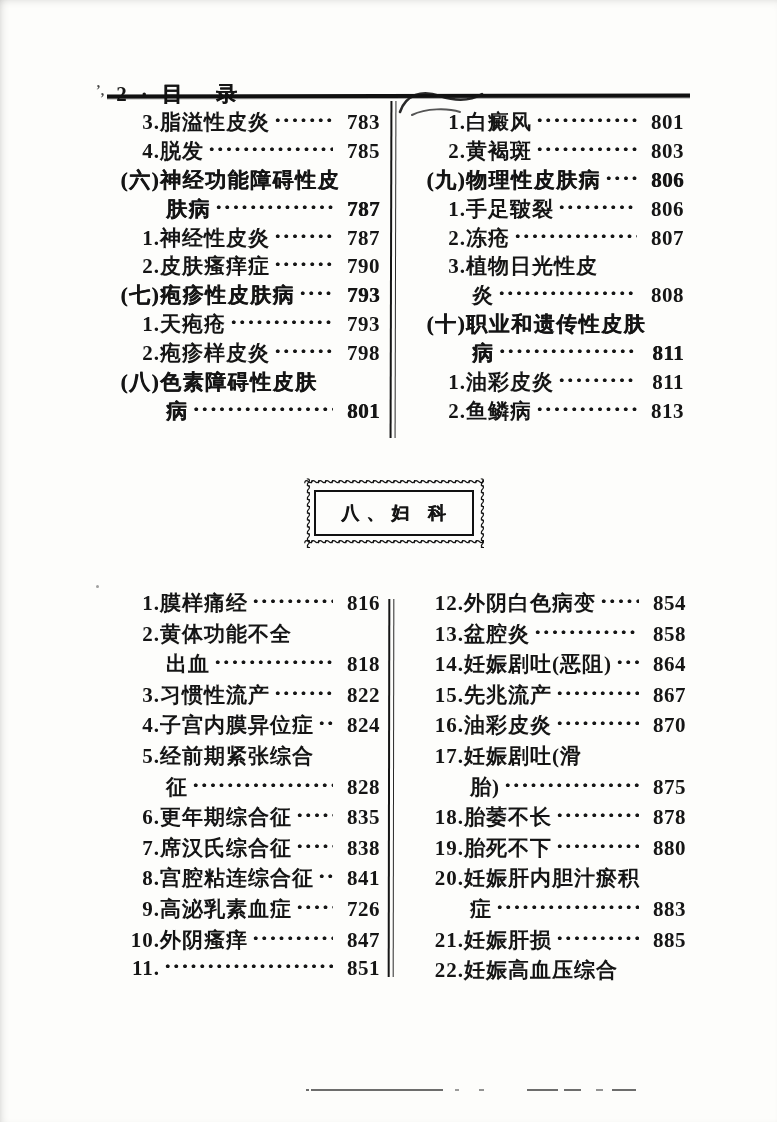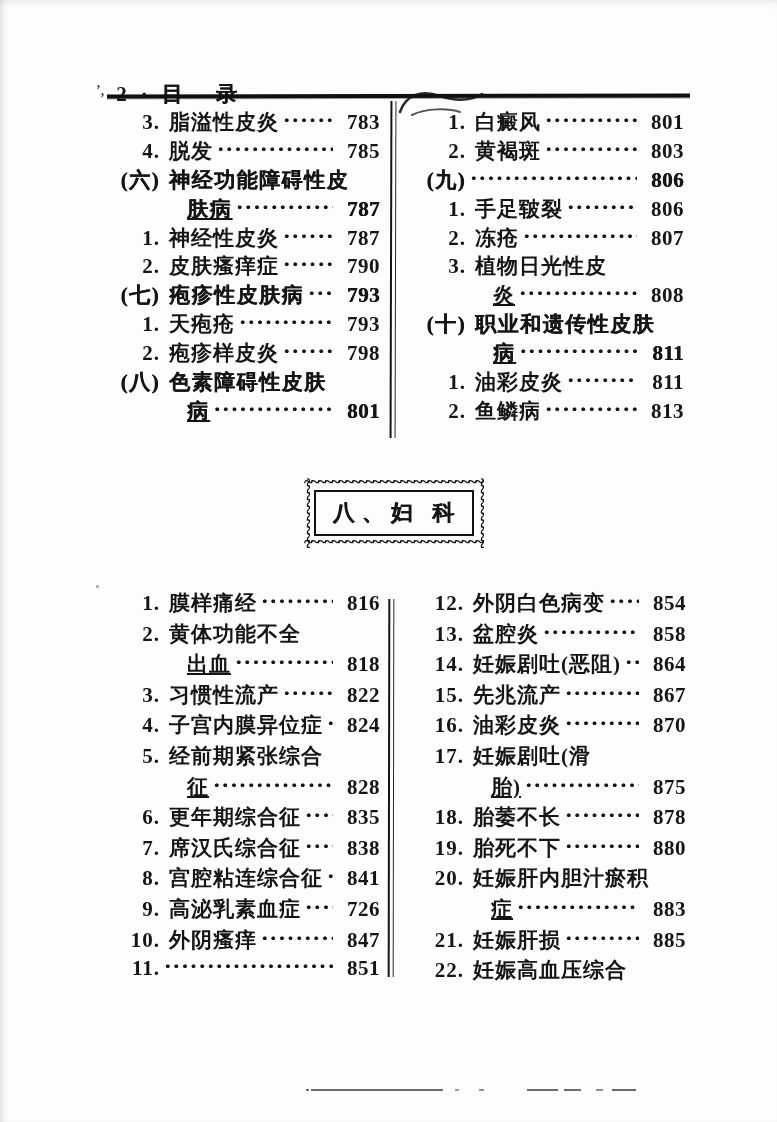--- a/index.html
+++ b/index.html
@@ -27,22 +27,22 @@
   }
   .scan-squiggle{position:absolute;left:396px;top:88px;opacity:.9;}
 
   
   .toc-col{position:absolute;display:flex;flex-direction:column;}
   .toc-row{display:flex;align-items:baseline;white-space:nowrap;
     font-size:21px;font-weight:700;letter-spacing:1px;}
   .toc-top .toc-row{height:28.9px;}
   .toc-bottom .toc-row{height:30.6px;}
   .row-label{flex:0 0 56px;text-align:right;}
-  .row-title{margin-left:9px;}
-  .cont-row .row-title{margin-left:27px;text-decoration:underline;}
+  .row-title{margin-left:0;}
+  .cont-row .row-title{margin-left:6px;}
   .head-row{text-shadow:.6px 0 0 currentColor;letter-spacing:1.5px;}
   .row-dots{flex:1 1 auto;overflow:hidden;margin:0 5px 0 4px;
     letter-spacing:1.6px;font-weight:900;text-shadow:.5px 0 0 currentColor;
     transform:translateY(-2px);}
   .row-page{flex:0 0 42px;text-align:right;letter-spacing:.5px;}
 
   #toc-top-left  {left:104px;top:108px;width:276px;}
   #toc-top-right {left:410px;top:108px;width:274px;}
   #toc-bot-left  {left:104px;top:589px;width:276px;}
   #toc-bot-right {left:408px;top:589px;width:278px;}
@@ -57,21 +57,21 @@
   .section-box{position:absolute;left:301px;top:479px;width:186px;height:68px;}
   .wave{position:absolute;overflow:hidden;font-weight:700;color:#111;
     font-size:17px;line-height:11px;letter-spacing:-2px;white-space:nowrap;}
   .wave-top   {left:3px;right:3px;top:-3px;height:13px;}
   .wave-bottom{left:3px;right:3px;bottom:-2px;height:13px;}
   .wave-left,.wave-right{top:50%;width:70px;height:13px;transform-origin:center;}
   .wave-left {left:-29px;transform:translateY(-50%) rotate(90deg);}
   .wave-right{right:-29px;transform:translateY(-50%) rotate(90deg);}
   .box-inner{position:absolute;left:13px;right:13px;top:11px;bottom:11px;
     border:2px solid #111;display:flex;align-items:center;justify-content:center;}
-  .box-title{font-size:22px;font-weight:700;letter-spacing:7px;
+  .box-title{font-size:18px;font-weight:700;letter-spacing:7px;
     text-shadow:.5px 0 0 currentColor;transform:translateX(3px);text-align:right;}
 
   
   .artifact{position:absolute;background:#3c3c3c;height:2px;opacity:.75;}
   .a1{left:311px;top:1089px;width:132px;}
   .a2{left:306px;top:1089px;width:3px;}
   .a3{left:455px;top:1089px;width:4px;opacity:.5;}
   .a4{left:479px;top:1089px;width:5px;opacity:.55;}
   .a5{left:527px;top:1089px;width:31px;}
   .a6{left:564px;top:1089px;width:17px;}
@@ -175,20 +175,21 @@
     <span class="row-page">801</span>
   </div>
         <div class="toc-row">
     <span class="row-label">2.</span>
     <span class="row-title">黄褐斑</span>
     <span class="row-dots">····························································</span>
     <span class="row-page">803</span>
   </div>
         <div class="toc-row head-row">
     <span class="row-label">(九)</span>
+    <span class="row-title">物理性皮肤病</span>
     <span class="row-dots">····························································</span>
     <span class="row-page">806</span>
   </div>
         <div class="toc-row">
     <span class="row-label">1.</span>
     <span class="row-title">手足皲裂</span>
     <span class="row-dots">····························································</span>
     <span class="row-page">806</span>
   </div>
         <div class="toc-row">

